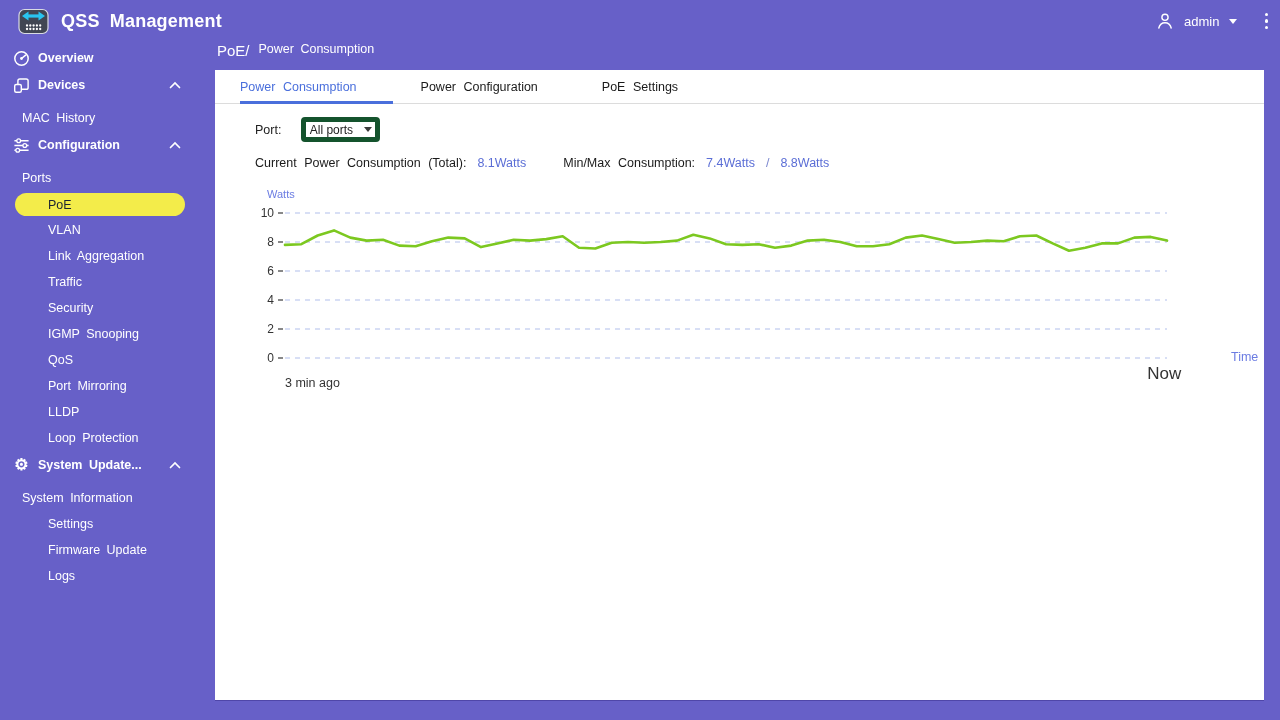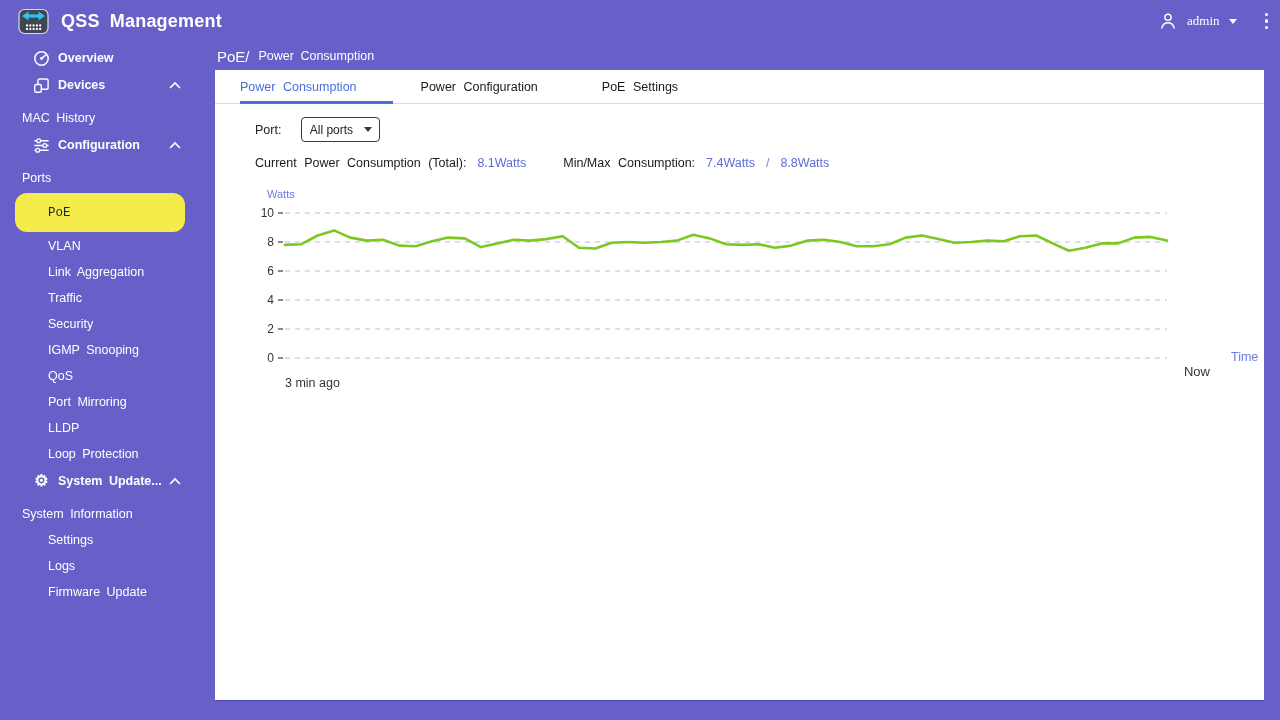--- a/index.html
+++ b/index.html
@@ -7,68 +7,68 @@
   body {
     background: #6760c8;
     font-family: "Liberation Sans", sans-serif;
     -webkit-font-smoothing: antialiased;
   }
   
   .header { height: 42px; display: flex; align-items: center; justify-content: space-between; padding: 0 6px 0 18px; }
   .brand { display: flex; align-items: center; gap: 12px; }
   .brand-title { color: #fff; font-weight: bold; font-size: 18px; word-spacing: 5px; letter-spacing: .2px; }
   .user-area { display: flex; align-items: center; gap: 14px; }
-  .admin-menu { display: flex; align-items: center; gap: 9px; cursor: pointer; font-family: Liberation Serif, serif; }
+  .admin-menu { display: flex; align-items: center; gap: 9px; cursor: pointer; }
   .admin-name { color: #fff; font-size: 13px; }
   .caret-down { width: 0; height: 0; border-left: 4.5px solid transparent; border-right: 4.5px solid transparent; border-top: 5px solid #fff; }
   .kebab { display: flex; flex-direction: column; gap: 3px; padding: 2px 6px; cursor: pointer; margin-left: 8px; }
   .kebab i { width: 3.5px; height: 3.5px; border-radius: 50%; background: #fff; }
 
   
   .main-row { display: flex; height: 678px; }
   .sidebar { width: 215px; flex: none; padding-top: 2px; }
   .content { flex: 1; display: flex; flex-direction: column; padding: 0 16px 20px 0; }
 
   
   .nav-row { height: 26px; display: flex; align-items: center; color: #fff; font-size: 12.5px; cursor: pointer; word-spacing: 3px; }
-  .nav-section { font-weight: bold; padding-left: 20px; margin-top: 1px; margin-left: 12px; }
+  .nav-section { font-weight: bold; padding-left: 12px; margin-top: 1px; }
   .nav-section .nav-icon { width: 19px; height: 18px; margin-right: 7px; display: inline-flex; align-items: center; justify-content: center; flex: none; }
   .nav-sub { padding-left: 48px; font-weight: normal; }
   .mt { margin-top: 7px; padding-left: 22px; }
   .chev { margin-left: auto; margin-right: 34px; display: inline-flex; }
-  .nav-sub.active { background: #f3ec4a; color: #1d2532; border-radius: 12px; height: 39px; width: 170px; margin-left: 15px; padding-left: 33px; margin-top: 2px; margin-bottom: 1px; font-family: Liberation Mono, monospace; }
+  .nav-sub.active { background: #f3ec4a; color: #1d2532; border-radius: 12px; height: 23px; width: 170px; margin-left: 15px; padding-left: 33px; margin-top: 2px; margin-bottom: 1px; }
   .gear-glyph { font-size: 16px; line-height: 1; }
 
   
-  .breadcrumb { height: 28px; display: flex; align-items: center; gap: 9px; color: #fff; padding-left: 2px; }
+  .breadcrumb { height: 28px; display: flex; gap: 9px; color: #fff; padding-left: 2px; }
   .bc-section { font-size: 15px; }
   .bc-page { font-size: 12.5px; word-spacing: 3px; }
 
   
   .panel { background: #fff; flex: 1; position: relative; box-shadow: 0 1px 0 rgba(50,40,130,.45); }
   .tabs { display: flex; gap: 28px; padding-left: 25px; height: 34px; align-items: stretch; border-bottom: 1px solid #dcdcdc; }
   .tab { font-size: 12.5px; color: #1a1a1a; display: flex; align-items: center; position: relative; padding-right: 36px; cursor: pointer; word-spacing: 4px; }
   .tab.active { color: #4a6fdc; }
   .tab.active::after { content: ""; position: absolute; left: 0; right: 0; bottom: -1px; height: 3px; background: #4a6fdc; }
 
   .port-row { position: absolute; left: 40px; top: 47px; display: flex; align-items: center; gap: 20px; font-size: 12.5px; color: #222; }
-  .select { border: 1px solid #14532d; border-radius: 4px; height: 25px; width: 79px; display: flex; align-items: center; justify-content: center; gap: 11px; font-size: 12px; color: #222; cursor: pointer; background: #fff; }
+  .select { border: 5px solid #14532d; border-radius: 4px; height: 25px; width: 79px; display: flex; align-items: center; justify-content: center; gap: 11px; font-size: 12px; color: #222; cursor: pointer; background: #fff; }
   .select-caret { width: 0; height: 0; border-left: 4.5px solid transparent; border-right: 4.5px solid transparent; border-top: 5.5px solid #3a3a3a; }
 
   .stats-row { position: absolute; left: 40px; top: 86px; display: flex; align-items: baseline; gap: 11px; font-size: 12.5px; color: #1a1a1a; word-spacing: 4px; }
   .stats-row .val { color: #5b6ed6; }
   .stats-row .sep { color: #7b87cf; }
   .stats-gap { width: 15px; }
 
   
   .chart-area { position: absolute; left: 0; top: 118px; width: 100%; height: 210px; }
   .watts-label { position: absolute; left: 52px; top: 0; font-size: 11px; color: #6b7ce2; }
   .chart-svg { position: absolute; left: 70px; top: 25px; overflow: visible; }
   .x-left { position: absolute; left: 70px; top: 188px; font-size: 12.5px; color: #333; }
-  .x-now { position: absolute; left: 984px; top: 176px; transform: translateX(-58%); font-size: 13px; color: #333; }
+  .x-now { position: absolute; left: 952px; top: 176px; transform: translateX(-58%); font-size: 17px; color: #333; }
   .x-time { position: absolute; left: 1016px; top: 162px; font-size: 12.5px; color: #6b7ce2; }
 </style>
 </head>
 <body>
 
 <div class="header">
   <div class="brand">
     <span style="display:inline-flex;">
       <svg width="31" height="28" viewBox="0 0 31 28">
         <rect x="1" y="2.5" width="29" height="24" rx="5.5" fill="#414653" stroke="#d9dbe4" stroke-width="1.2"></rect>
@@ -205,24 +205,24 @@
       </span>
     </div>
 
     <div class="nav-row nav-sub mt">
       <span>System Information</span>
     </div>
     <div class="nav-row nav-sub">
       <span>Settings</span>
     </div>
     <div class="nav-row nav-sub">
+      <span>Firmware Update</span>
+    </div>
+    <div class="nav-row nav-sub">
       <span>Logs</span>
-    </div>
-    <div class="nav-row nav-sub">
-      <span>Firmware Update</span>
     </div>
   </div>
 
   <div class="content">
     <div class="breadcrumb">
       <span class="bc-section">PoE/</span>
       <span class="bc-page">Power Consumption</span>
     </div>
 
     <div class="panel">

